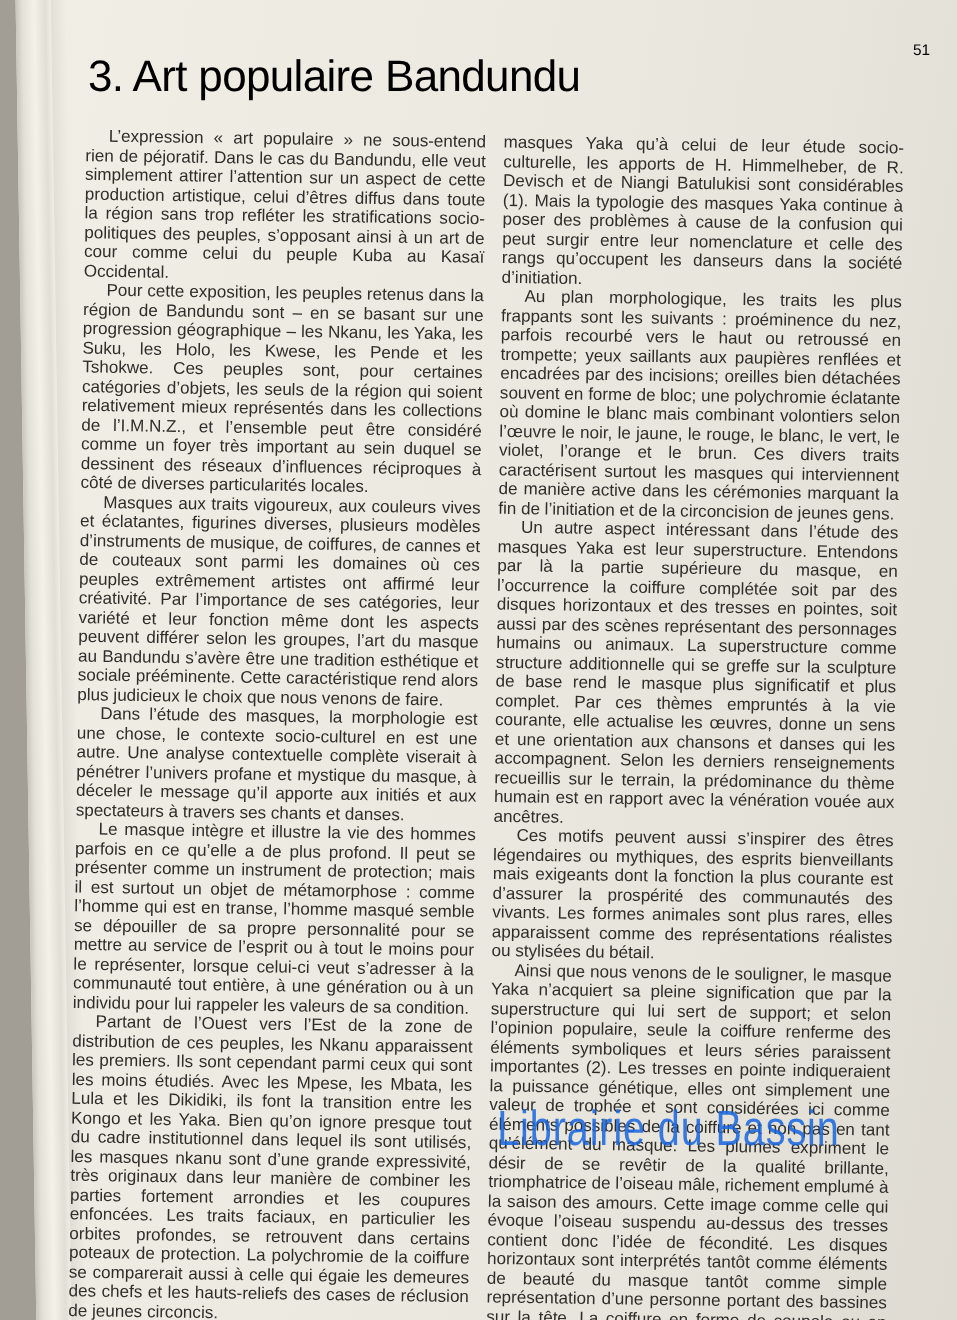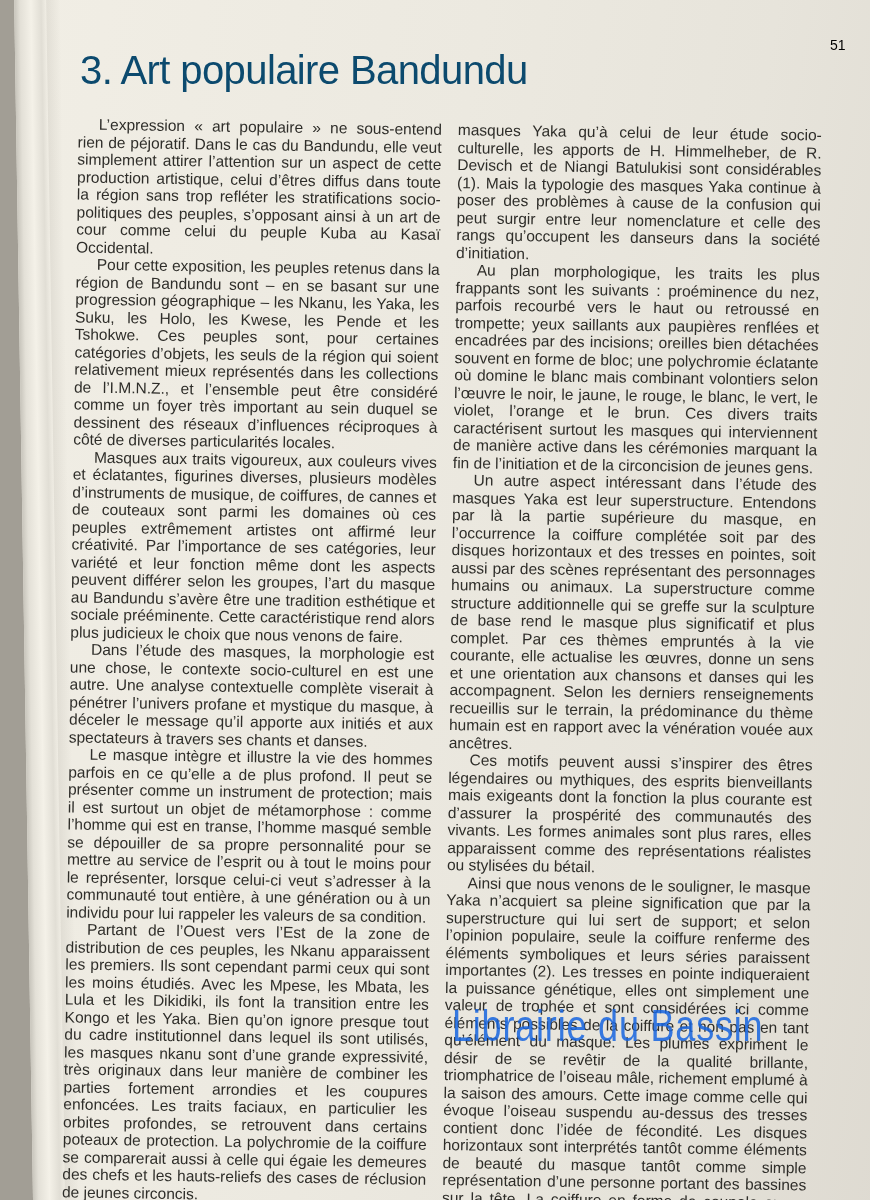--- a/index.html
+++ b/index.html
@@ -27,21 +27,21 @@
   .page::after {
     content: ""; position: absolute; left: 32px; top: 0; bottom: 0; width: 14px;
     background: linear-gradient(90deg, rgba(120,115,105,0.12), rgba(120,115,105,0));
   }
 
   .content { position: absolute; inset: 0; }
 
   .title {
     position: absolute; left: 80px; top: 21px;
     font-size: 40px; line-height: 44px; letter-spacing: -0.6px;
-    color: #0c4a6e; font-weight: 400;
+    color: #000000; font-weight: 400;
   }
   .page-num {
     position: absolute; left: 830px; top: 37px;
     font-size: 14px; color: #000000;
   }
 
   .columns {
     position: absolute; left: 78px; top: 121px; width: 744px;
     display: flex; gap: 16px;
     transform: rotate(0.85deg); transform-origin: 50% 0;

